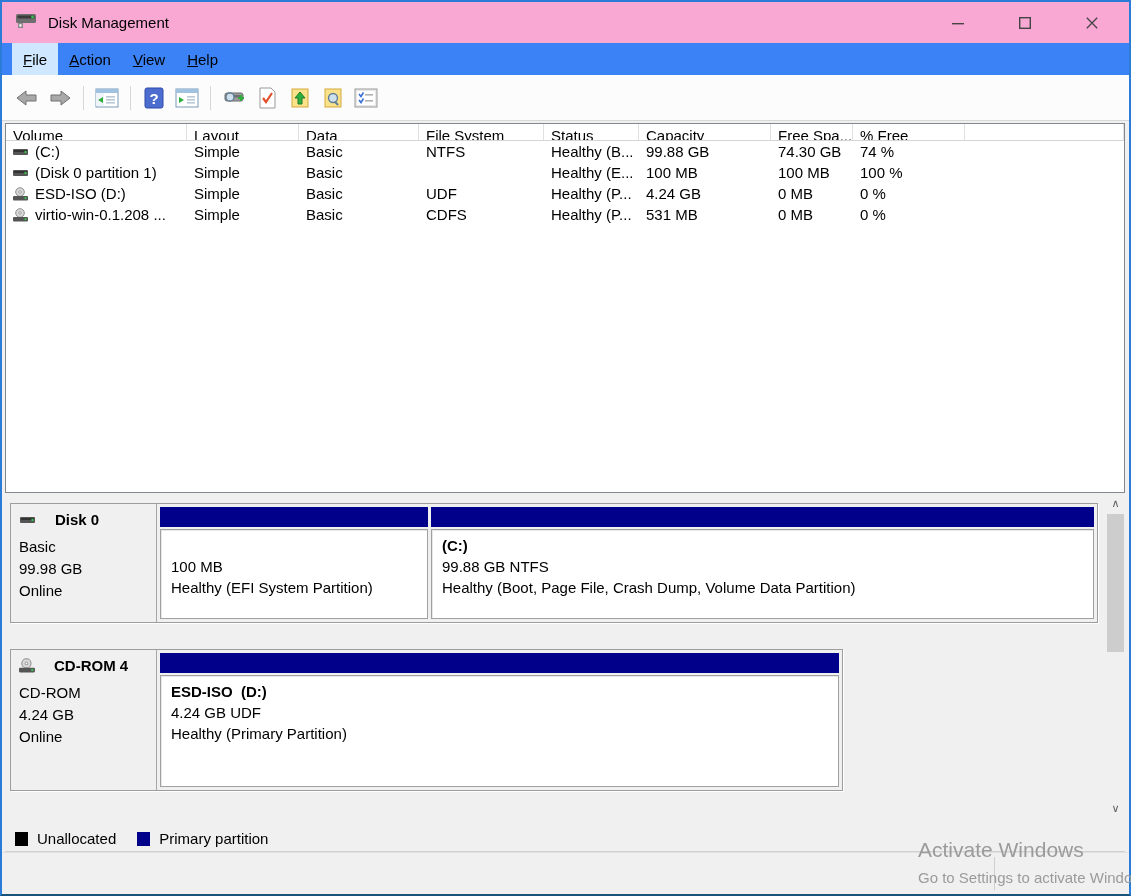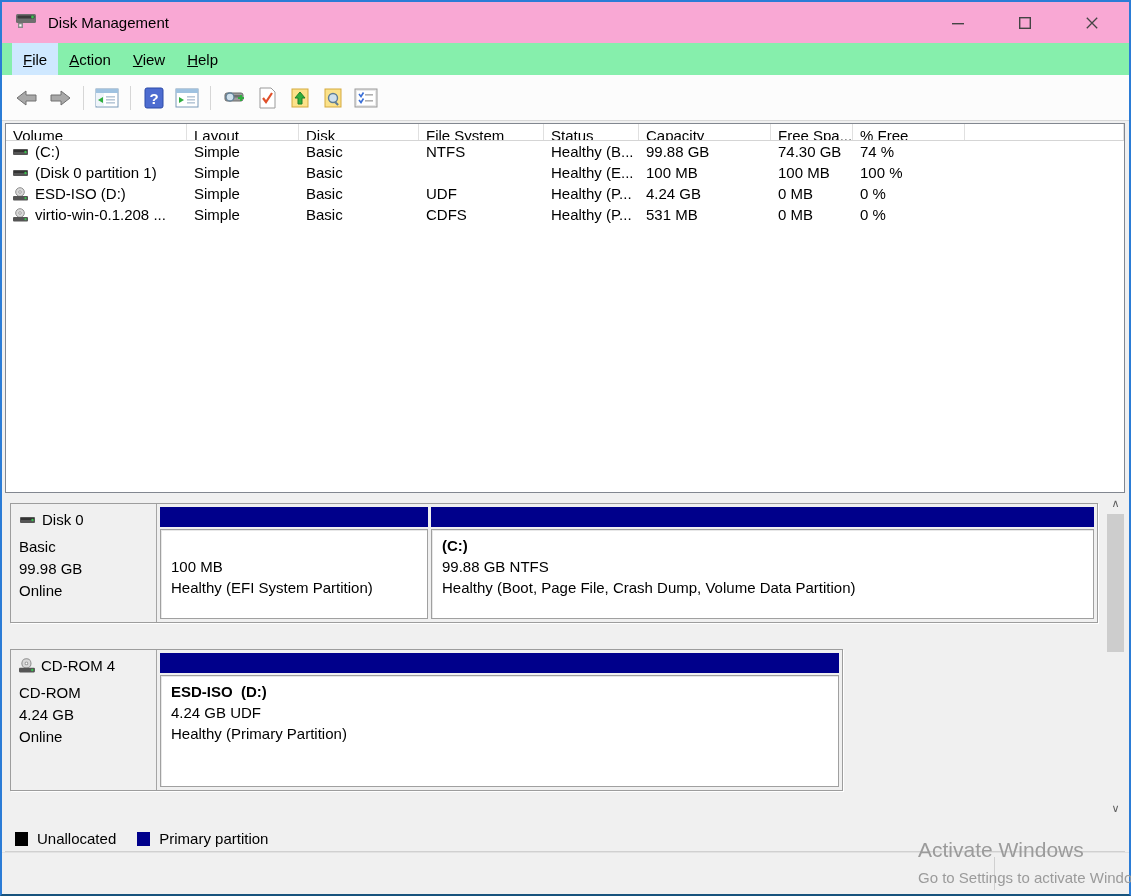--- a/index.html
+++ b/index.html
@@ -12,21 +12,21 @@
   
   .titlebar { height:41px; background:#f9a8d4; display:flex; align-items:center; flex:0 0 auto; }
   .title-icon { margin:0 10px 0 12px; }
   .title-text { font-size:15px; }
   .win-controls { margin-left:auto; display:flex; align-items:center; height:100%; }
   .win-btn { width:46px; height:100%; display:flex; align-items:center; justify-content:center;
              margin-right:21px; cursor:default; }
   .win-btn:last-child { margin-right:14px; }
 
   
-  .menubar { height:32px; background:#86efac; display:flex; align-items:stretch; padding-left:10px; flex:0 0 auto; }
+  .menubar { height:32px; background:#3b82f6; display:flex; align-items:stretch; padding-left:10px; flex:0 0 auto; }
   .menu-item { padding:0 11px; display:flex; align-items:center; }
   .menu-item.hl { background:#cfe8ff; }
   .menu-item u { text-decoration:underline; }
 
   
   .toolbar { height:46px; background:#fcfcfc; border-bottom:1px solid #d8d8d8;
              display:flex; align-items:center; padding-left:12px; gap:7px; flex:0 0 auto; }
   .tb-btn { width:26px; height:26px; display:flex; align-items:center; justify-content:center; }
   .tb-sep { width:1px; height:24px; background:#d6d6d6; margin:0 3px; }
 
@@ -39,21 +39,21 @@
   .vt-c { padding-left:7px; white-space:nowrap; overflow:hidden; }
   .c0{width:181px} .c1{width:112px} .c2{width:120px} .c3{width:125px} .c4{width:95px}
   .c5{width:132px} .c6{width:82px} .c7{width:112px} .c8{flex:1}
   .vol-cell { display:flex; align-items:center; gap:6px; }
 
   
   .graph-pane { position:relative; height:330px; background:#f0f0f0; flex:0 0 auto; }
   .disk-group { position:absolute; left:8px; display:flex; border:1px solid #9d9d9d;
                 box-shadow:1px 1px 0 #fff; background:#f0f0f0; }
   .dg-left { width:146px; border-right:1px solid #a5a5a5; padding:7px 8px; }
-  .dg-name { font-weight:normal; display:flex; align-items:center; gap:5px; margin-bottom:8px; }
+  .dg-name { font-weight:bold; display:flex; align-items:center; gap:18px; margin-bottom:8px; }
   .dg-line { line-height:22px; }
   .dg-parts { flex:1; display:flex; padding:3px; gap:3px; }
   .partition { flex-grow:1; display:flex; flex-direction:column; }
   .part-bar { height:20px; background:#00008B; margin-bottom:2px; }
   .part-box { flex:1; background:#fff; border:1px solid #a0a0a0; box-shadow:inset 1px 1px 0 #e8e8e8;
               padding:5px 0 0 10px; overflow:hidden; }
   .pt-line { height:21px; line-height:21px; white-space:pre; }
   .pt-title { font-weight:bold; }
 
   
@@ -207,21 +207,21 @@
         <path d="M5 12 L7 14.5 L9.5 10.5" fill="none" stroke="#3a6fd8" stroke-width="1.6"></path>
         <rect x="11" y="12" width="8" height="1.6" fill="#b0b0b0"></rect>
       </svg>
     </div>
   </div>
 
   <div class="volume-pane">
     <div class="vt-header">
       <div class="vt-h c0">Volume</div>
       <div class="vt-h c1">Layout</div>
-      <div class="vt-h c2">Disk</div>
+      <div class="vt-h c2">Data</div>
       <div class="vt-h c3">File System</div>
       <div class="vt-h c4">Status</div>
       <div class="vt-h c5">Capacity</div>
       <div class="vt-h c6">Free Spa...</div>
       <div class="vt-h c7">% Free</div>
       <div class="vt-h c8"></div>
     </div>
 
     <div class="vt-row">
       <div class="vt-c c0 vol-cell">

